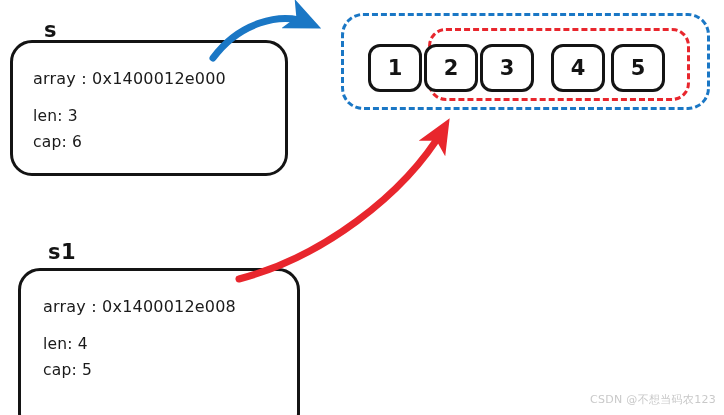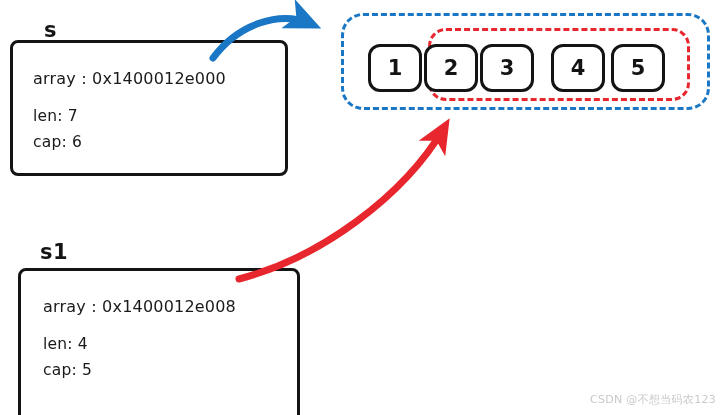--- a/index.html
+++ b/index.html
@@ -22,21 +22,21 @@
     left: 0;
     top: 0;
     width: 724px;
     height: 415px;
   }
 
   
   .struct-box {
     position: absolute;
     border: 3.2px solid #141414;
-    border-radius: 8px;
+    border-radius: 22px;
     background: #ffffff;
     box-sizing: border-box;
   }
   .struct-label {
     position: absolute;
     font-family: "DejaVu Sans", sans-serif;
     font-size: 21px;
     font-weight: 700;
     color: #141414;
     letter-spacing: 0.5px;
@@ -97,25 +97,25 @@
 </style>
 </head>
 <body>
 
 <div id="canvas">
 
   <div class="struct-label" style="left:44px; top:20px;">s</div>
 
   <div class="struct-box" style="left:10px; top:40px; width:278px; height:136px;">
     <div class="field field-array" style="left:20px; top:26px;">array : 0x1400012e000</div>
-    <div class="field" style="left:20px; top:64px;">len: 7</div>
+    <div class="field" style="left:20px; top:64px;">len: 3</div>
     <div class="field" style="left:20px; top:90px;">cap: 6</div>
   </div>
 
-  <div class="struct-label" style="left:40px; top:242px;">s1</div>
+  <div class="struct-label" style="left:48px; top:242px;">s1</div>
 
   <div class="struct-box" style="left:18px; top:268px; width:282px; height:167px;">
     <div class="field field-array" style="left:22px; top:26px;">array : 0x1400012e008</div>
     <div class="field" style="left:22px; top:64px;text-align:center;">len: 4</div>
     <div class="field" style="left:22px; top:90px;">cap: 5</div>
   </div>
 
   <div class="dashed-region dashed-blue" style="left:341px; top:13px; width:369px; height:97px;"></div>
 
   <div class="dashed-region dashed-red" style="left:428px; top:28px; width:262px; height:73px;"></div>

